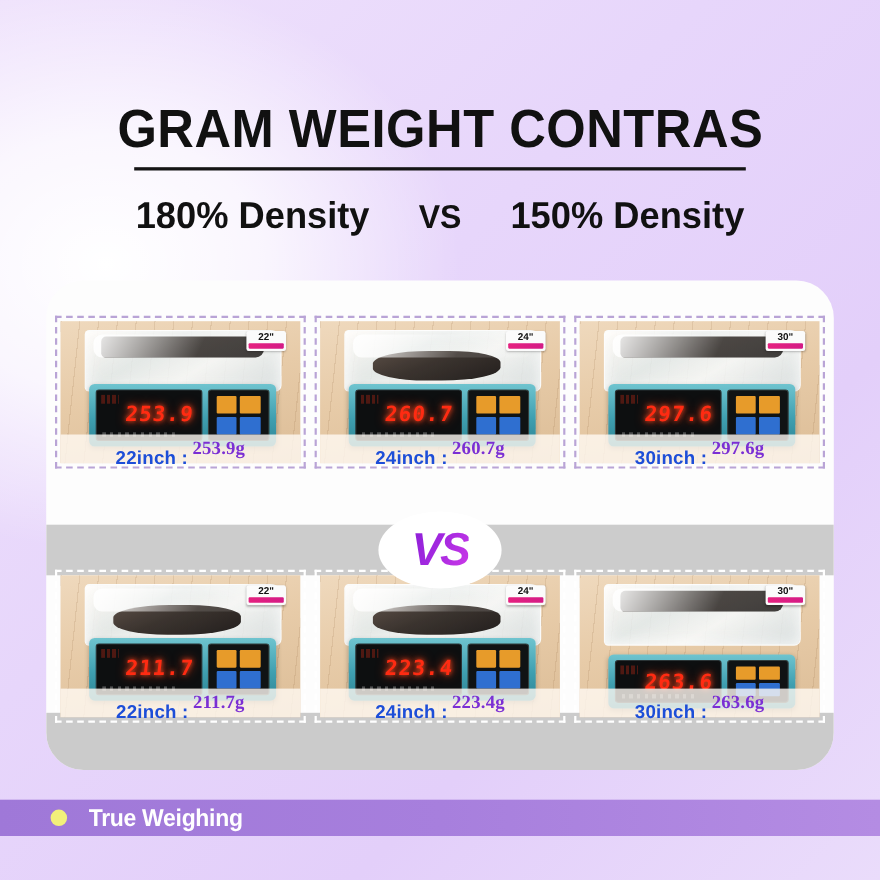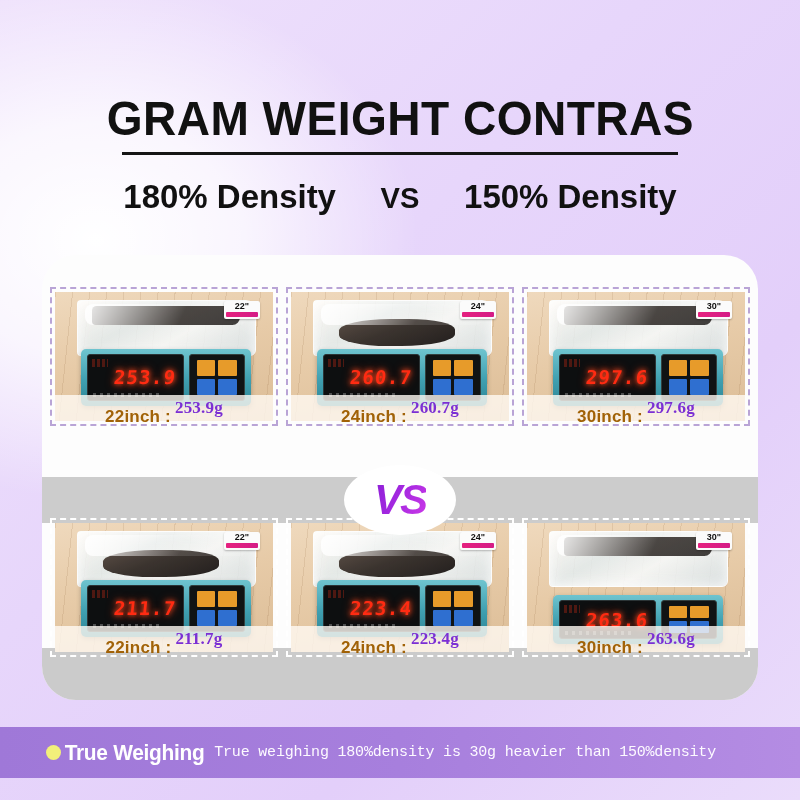--- a/index.html
+++ b/index.html
@@ -243,21 +243,21 @@
     height: 26px;
     background: rgba(255,250,244,0.80);
     display: flex;
     align-items: center;
     justify-content: center;
     gap: 4px;
     font-size: 17px;
     font-weight: bold;
     letter-spacing: 0.2px;
   }
-  .caption .lbl { color: #a16207; margin-top: 18px; }
+  .caption .lbl { color: #1d4ed8; margin-top: 18px; }
   .caption .val { color: #7b2fd4; font-family: Liberation Serif, serif; }
 
   
   .vs-badge {
     position: absolute;
     left: 50%;
     top: 245px;
     transform: translate(-50%, -50%);
     width: 112px;
     height: 70px;
@@ -277,25 +277,26 @@
     background-clip: text;
     color: transparent;
     text-shadow: none;
   }
 
   
   .footer {
     position: absolute;
     left: 0; right: 0;
     top: 727px;
-    height: 51px;
+    height: 33px;
     background: linear-gradient(90deg, #9f78d8 0%, #a77fdd 50%, #b48ce3 100%);
     display: flex;
     align-items: center;
     padding-left: 46px;
+    gap: 16px;
   }
   .footer-dot {
     width: 15px; height: 15px;
     border-radius: 50%;
     background: #f2f07a;
     flex: none;
   }
   .footer-title {
     font-size: 22px;
     font-weight: bold;
@@ -503,14 +504,13 @@
   </div>
 
   <div class="vs-badge">
     <span class="vs-text">VS</span>
   </div>
 </div>
 
 <div class="footer">
   <span class="footer-dot"></span>
   <span class="footer-title">True Weighing</span>
-  <span class="footer-note">True weighing 180%density is 30g heavier than 150%density</span>
 </div>
 
 </body></html>

